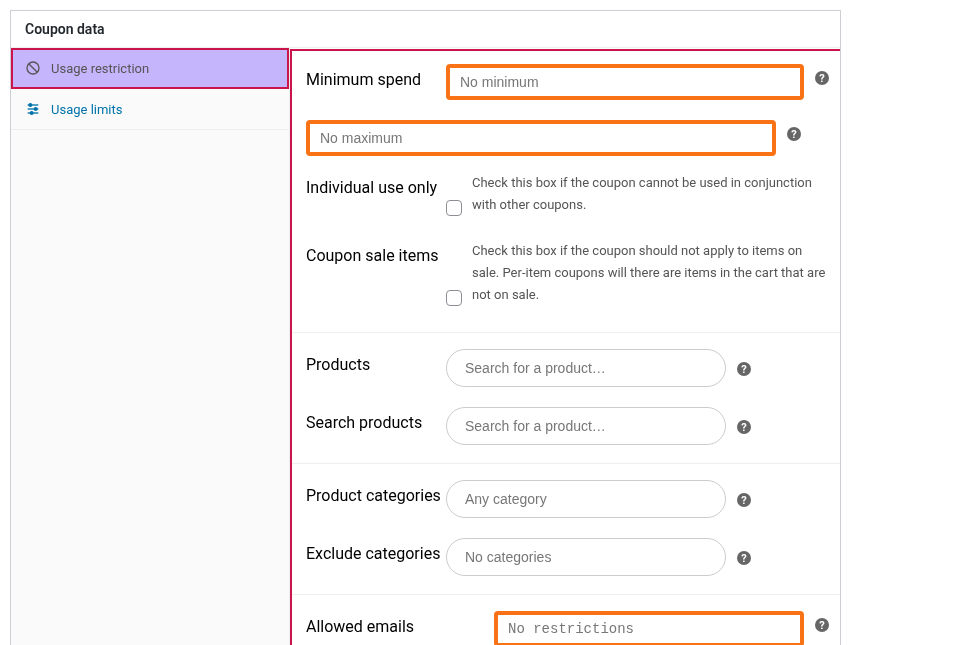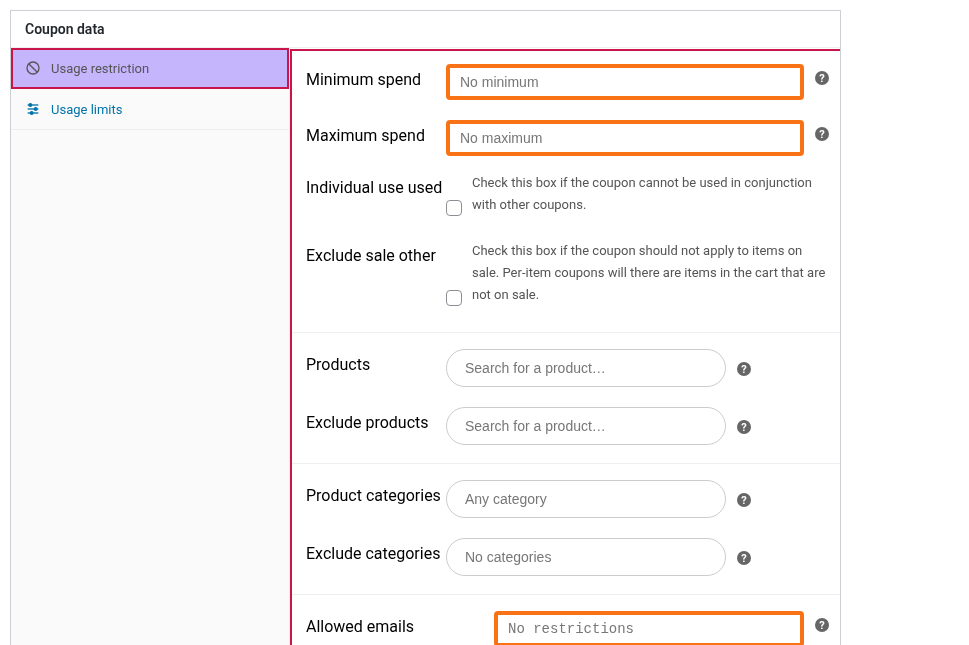--- a/index.html
+++ b/index.html
@@ -190,44 +190,43 @@
           <span class="help-icon">
             <svg viewBox="0 0 16 16" width="16" height="16">
                 <circle cx="8" cy="8" r="7" fill="#666"></circle>
                 <text x="8" y="12" text-anchor="middle" fill="#fff" font-size="11" font-weight="bold">?</text>
               </svg>
           </span>
         </div>
       </div>
 
       <div class="row">
-        <div class="row-label">Maximum spend</div>
         <div class="row-field">
           <input class="text-input" type="text" placeholder="No maximum" style="">
           <span class="help-icon">
             <svg viewBox="0 0 16 16" width="16" height="16">
                 <circle cx="8" cy="8" r="7" fill="#666"></circle>
                 <text x="8" y="12" text-anchor="middle" fill="#fff" font-size="11" font-weight="bold">?</text>
               </svg>
           </span>
         </div>
       </div>
 
       <div class="row tight">
-        <div class="row-label">Individual use used</div>
+        <div class="row-label">Individual use only</div>
         <div class="row-field">
           <div class="checkbox-row">
             <input type="checkbox" style="">
             <span class="wrap-text">Check this box if the coupon cannot be used in conjunction with other coupons.</span>
           </div>
         </div>
       </div>
 
       <div class="row tight">
-        <div class="row-label">Exclude sale other</div>
+        <div class="row-label">Coupon sale items</div>
         <div class="row-field">
           <div class="checkbox-row">
             <input type="checkbox" style="">
             <span class="wrap-text">Check this box if the coupon should not apply to items on sale. Per-item coupons will there are items in the cart that are not on sale.</span>
           </div>
         </div>
       </div>
 
       <hr class="divider">
 
@@ -238,21 +237,21 @@
           <span class="help-icon indent">
             <svg viewBox="0 0 16 16" width="16" height="16">
                 <circle cx="8" cy="8" r="7" fill="#666"></circle>
                 <text x="8" y="12" text-anchor="middle" fill="#fff" font-size="11" font-weight="bold">?</text>
               </svg>
           </span>
         </div>
       </div>
 
       <div class="row">
-        <div class="row-label">Exclude products</div>
+        <div class="row-label">Search products</div>
         <div class="row-field">
           <input class="text-input small-round" type="text" placeholder="Search for a product…" style="">
           <span class="help-icon indent">
             <svg viewBox="0 0 16 16" width="16" height="16">
                 <circle cx="8" cy="8" r="7" fill="#666"></circle>
                 <text x="8" y="12" text-anchor="middle" fill="#fff" font-size="11" font-weight="bold">?</text>
               </svg>
           </span>
         </div>
       </div>

